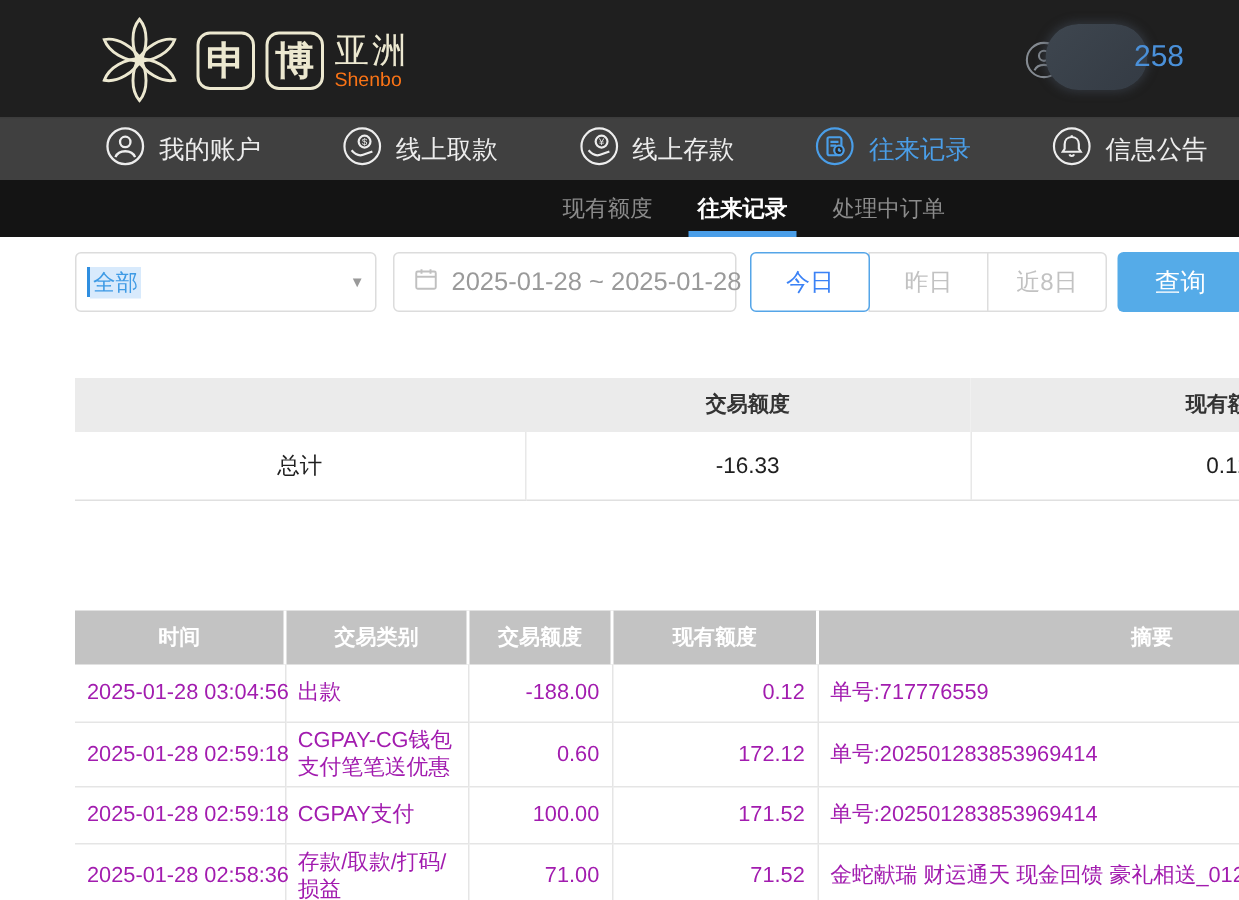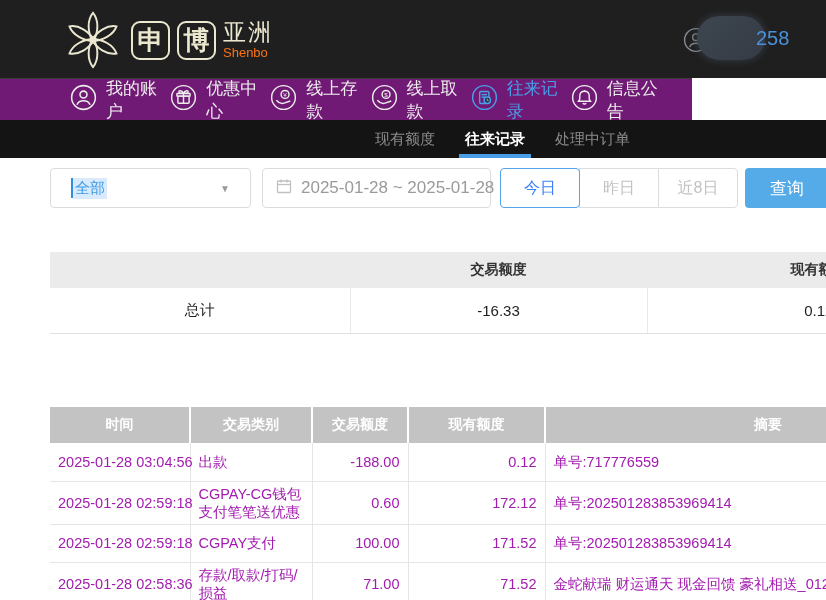--- a/index.html
+++ b/index.html
@@ -28,22 +28,22 @@
   .hdr-user-icon { position:absolute; left:683px; top:27px; }
   .hdr-pill {
     position:absolute; left:697px; top:16px; width:68px; height:44px; border-radius:22px;
     background:linear-gradient(135deg,#3e464f 0%,#343b44 100%);
     box-shadow:0 0 6px 2px rgba(60,68,78,.55);
   }
   .hdr-uid { position:absolute; left:756px; top:27px; font-size:20px; color:#4a90d9; }
 
   
   .nav {
-    position:absolute; left:0; top:78px; width:692px; height:42px;
-    background:#701a75; border-top:1px solid #3c3c3c;
+    position:absolute; left:0; top:78px; width:826px; height:42px;
+    background:#404040; border-top:1px solid #3c3c3c;
     display:flex; align-items:center; justify-content:space-between;
     padding:0 21px 0 70px;
   }
   .nav-item { display:flex; align-items:center; gap:9px; color:#ededed; font-size:17px; cursor:pointer; }
   .nav-item svg { stroke:#ededed; }
   .nav-item.active { color:#4a9ee8; }
   .nav-item.active svg { stroke:#4a9ee8; }
 
   
   .subnav {
@@ -56,21 +56,21 @@
   }
   .subnav-tab.active { color:#fff; font-weight:bold; }
   .subnav-tab.active::after {
     content:""; position:absolute; left:-6px; right:-6px; bottom:0; height:4px; background:#4a9ee8;
   }
 
   
   .select-box {
     position:absolute; left:50px; top:168px; width:201px; height:40px;
     background:#fff; border:1px solid #dcdcdc; border-radius:4px;
-    display:flex; align-items:center; padding:0 20px; cursor:pointer;
+    display:flex; align-items:center; padding:0 7px; cursor:pointer;
   }
   .text-cursor { width:2px; height:20px; background:#2f8ee0; }
   .select-value { background:#d8eafc; color:#3f9be5; font-size:15px; padding:1px 2px; }
   .caret { margin-left:auto; color:#9a9a9a; font-size:10px; }
 
   .date-box {
     position:absolute; left:262px; top:168px; width:229px; height:40px;
     background:#fff; border:1px solid #dcdcdc; border-radius:4px;
     display:flex; align-items:center; gap:9px; padding:0 13px;
     color:#9a9a9a; font-size:17px; cursor:pointer; white-space:nowrap;
@@ -164,56 +164,43 @@
       <span>
         <svg width="27" height="27" viewBox="0 0 28 28" fill="none" stroke-width="1.6">
           <circle cx="14" cy="14" r="12.3"></circle>
             <circle cx="14" cy="11" r="3.6"></circle>
           <path d="M7.2 21.5 a7.2 6 0 0 1 13.6 0"></path>
         </svg>
       </span>
       <span>我的账户</span>
     </div>
 
+
     <div class="nav-item">
       <span>
         <svg width="27" height="27" viewBox="0 0 28 28" fill="none" stroke-width="1.5">
           <circle cx="14" cy="14" r="12.3"></circle>
-          <rect x="8.2" y="12.6" width="11.6" height="7.4" rx="0.8"></rect>
-          <rect x="7.2" y="9.9" width="13.6" height="2.7" rx="0.5"></rect>
-          <line x1="14" y1="9.9" x2="14" y2="20"></line>
-          <path d="M14 9.6 c-1.6 -3.4 -4.8 -3.2 -4.8 -1.4 c0 1.4 2.4 1.6 4.8 1.4 Z"></path>
-          <path d="M14 9.6 c1.6 -3.4 4.8 -3.2 4.8 -1.4 c0 1.4 -2.4 1.6 -4.8 1.4 Z"></path>
-        </svg>
-      </span>
-      <span>优惠中心</span>
+          <circle cx="15.6" cy="10.8" r="4.1"></circle>
+          <text x="15.6" y="13" font-size="6.5" text-anchor="middle" fill="currentColor" stroke="none">$</text>
+          <path d="M6.6 16.8 q4 4.6 8 3.1 l6.4 -2.3"></path>
+        </svg>
+      </span>
+      <span>线上取款</span>
     </div>
 
     <div class="nav-item">
       <span>
         <svg width="27" height="27" viewBox="0 0 28 28" fill="none" stroke-width="1.5">
           <circle cx="14" cy="14" r="12.3"></circle>
           <circle cx="15.6" cy="10.8" r="4.1"></circle>
           <text x="15.6" y="13" font-size="6.5" text-anchor="middle" fill="currentColor" stroke="none">¥</text>
           <path d="M6.6 16.8 q4 4.6 8 3.1 l6.4 -2.3"></path>
         </svg>
       </span>
       <span>线上存款</span>
-    </div>
-
-    <div class="nav-item">
-      <span>
-        <svg width="27" height="27" viewBox="0 0 28 28" fill="none" stroke-width="1.5">
-          <circle cx="14" cy="14" r="12.3"></circle>
-          <circle cx="15.6" cy="10.8" r="4.1"></circle>
-          <text x="15.6" y="13" font-size="6.5" text-anchor="middle" fill="currentColor" stroke="none">$</text>
-          <path d="M6.6 16.8 q4 4.6 8 3.1 l6.4 -2.3"></path>
-        </svg>
-      </span>
-      <span>线上取款</span>
     </div>
 
     <div class="nav-item active">
       <span>
         <svg width="27" height="27" viewBox="0 0 28 28" fill="none" stroke-width="1.5">
           <circle cx="14" cy="14" r="12.3"></circle>
           <rect x="9" y="7.8" width="9.6" height="12.4" rx="1.2"></rect>
           <line x1="11" y1="11" x2="16.6" y2="11"></line>
           <line x1="11" y1="13.6" x2="15" y2="13.6"></line>
           <circle cx="16.9" cy="16.8" r="3.3" fill="#2a2a2a"></circle>

